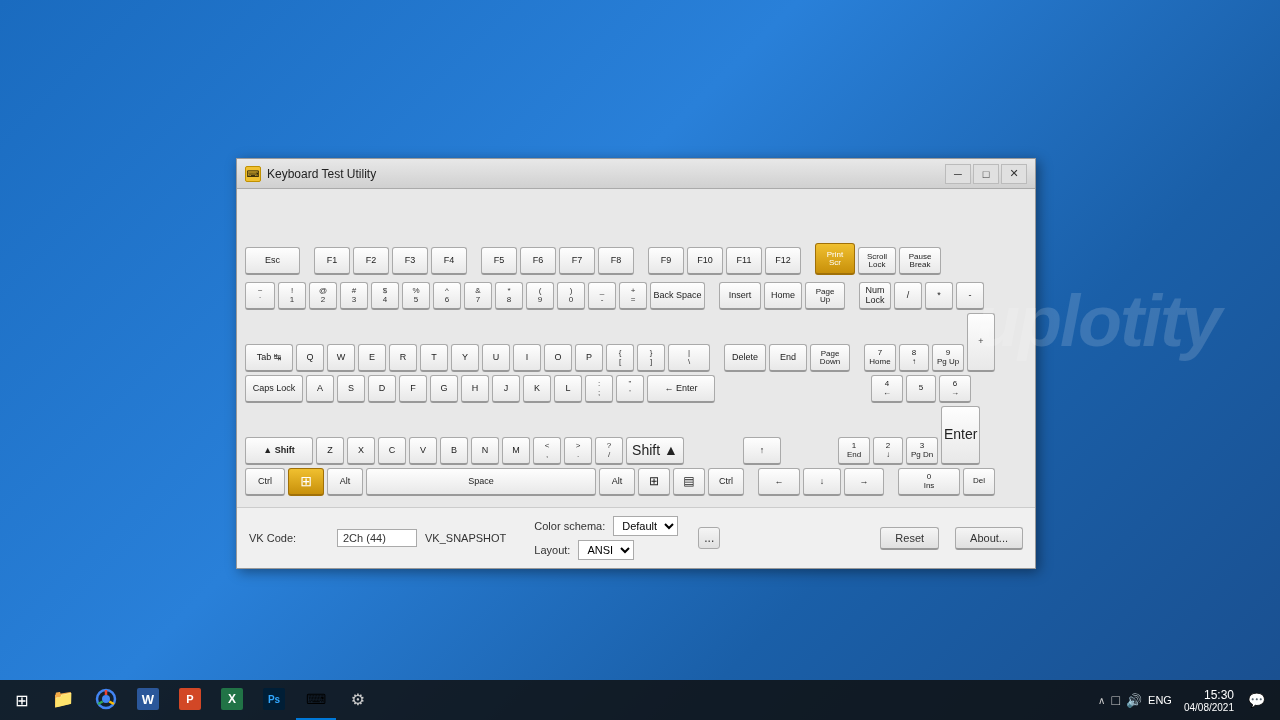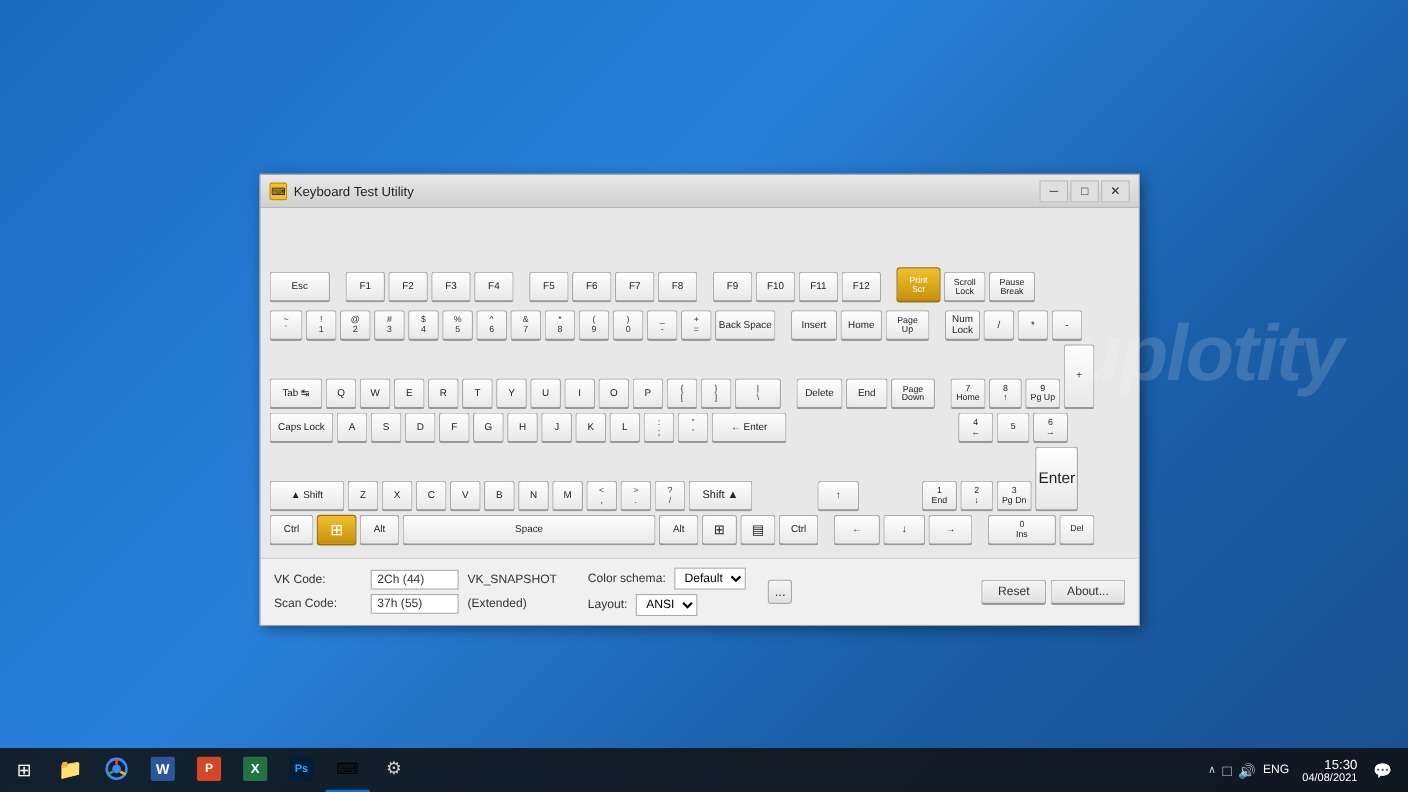--- a/index.html
+++ b/index.html
@@ -109,21 +109,21 @@
       cursor: pointer;
       text-align: center;
       line-height: 1.1;
       position: relative;
     }
     .key .top-char { font-size: 8px; color: #333; }
     .key .bot-char { font-size: 8px; color: #333; }
     .key.wide-3 { min-width: 55px; }
     .key.wide-tab { min-width: 48px; }
     .key.wide-caps { min-width: 58px; }
-    .key.wide-shift-l { min-width: 68px; }
+    .key.wide-shift-l { min-width: 68px; font-weight: bold; }
     .key.wide-shift-r { min-width: 50px; }
     .key.wide-ctrl { min-width: 40px; }
     .key.wide-alt { min-width: 40px; }
     .key.wide-space { min-width: 200px; }
     .key.wide-enter { min-width: 60px; }
     .key.wide-backspace { min-width: 55px; }
     .key.fn-key { min-width: 36px; margin-top: 48px; }
     .key.highlighted {
       background: linear-gradient(to bottom, #f0c030, #c8900a);
       border-color: #a07008;
@@ -474,21 +474,21 @@
           <span class="bot-char">,</span>
         </div>
       <div class="key">
           <span class="top-char">&gt;</span>
           <span class="bot-char">.</span>
         </div>
       <div class="key">
           <span class="top-char">?</span>
           <span class="bot-char">/</span>
         </div>
-      <div class="key wide-shift-r" style="min-width:58px;font-size:10px">Shift ▲</div>
+      <div class="key wide-shift-r" style="min-width:58px;font-size:14px">Shift ▲</div>
       <div class="separator"></div>
       <div style="min-width:42px"></div>
       <div class="key" style="min-width:38px">↑</div>
       <div style="min-width:40px"></div>
       <div class="separator"></div>
       <div class="key" style="min-width:32px;font-size:8px">1<br>End</div>
       <div class="key" style="min-width:30px;font-size:8px">2<br>↓</div>
       <div class="key" style="min-width:32px;font-size:8px">3<br>Pg Dn</div>
       <div class="key tall-2" style="min-width:30px;font-size:14px">Enter</div>
     </div>
@@ -512,25 +512,20 @@
     </div>
 
   </div>
 
   <div class="info-bar">
     <div class="info-group">
       <div class="info-row">
         <span class="info-label">VK Code:</span>
         <input class="info-input" value="2Ch (44)" readonly="" style="">
         <span class="info-value">VK_SNAPSHOT</span>
-      </div>
-      <div class="info-row">
-        <span class="info-label">Scan Code:</span>
-        <input class="info-input" value="37h (55)" readonly="" style="">
-        <span class="info-value">(Extended)</span>
       </div>
     </div>
 
     <div style="margin-left:16px;display:flex;flex-direction:column;gap:4px;justify-content:space-between;">
       <div class="info-row">
         <span class="color-label">Color schema:</span>
         <select class="info-select">
           <option>Default</option>
         </select>
       </div>
@@ -540,21 +535,21 @@
           <option>ANSI</option>
           <option>ISO</option>
         </select>
       </div>
     </div>
 
     <div style="margin-left:8px;display:flex;align-items:center;gap:4px;">
       <div class="dots-btn">...</div>
     </div>
 
-    <div style="margin-left:auto;display:flex;gap:4px;align-items:flex-end;">
+    <div style="margin-left:auto;display:flex;gap:16px;align-items:flex-end;">
       <button class="btn-reset">Reset</button>
       <button class="btn-about">About...</button>
     </div>
   </div>
 </div>
 
 <div class="watermark">uplotity</div>
 
 <div class="taskbar">
   <div class="taskbar-start">⊞</div>

